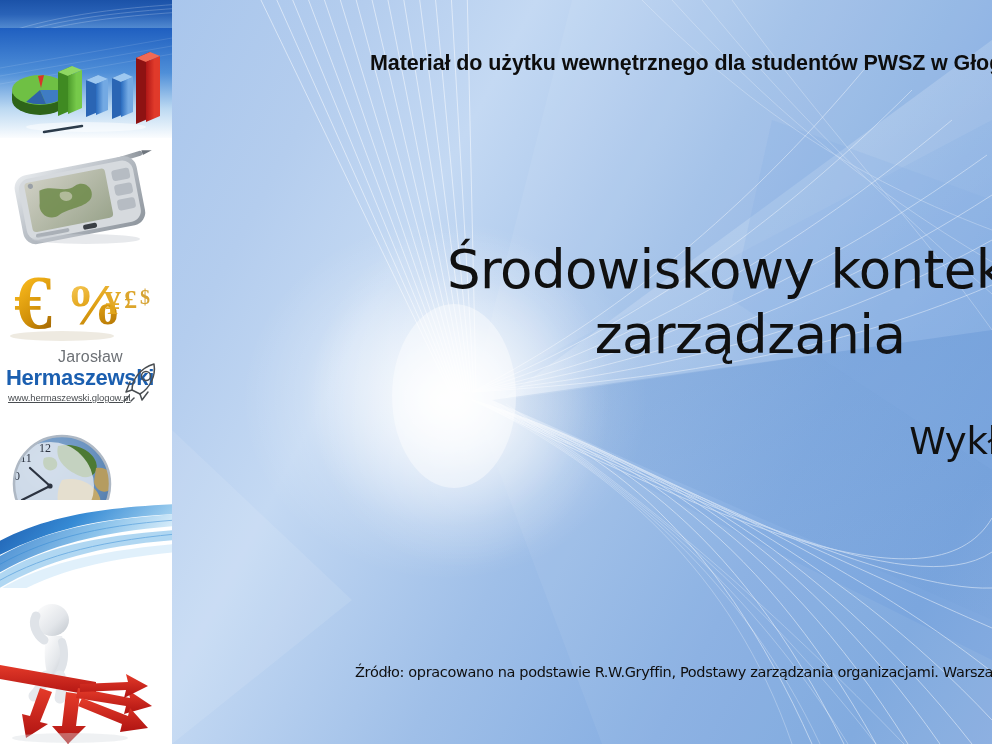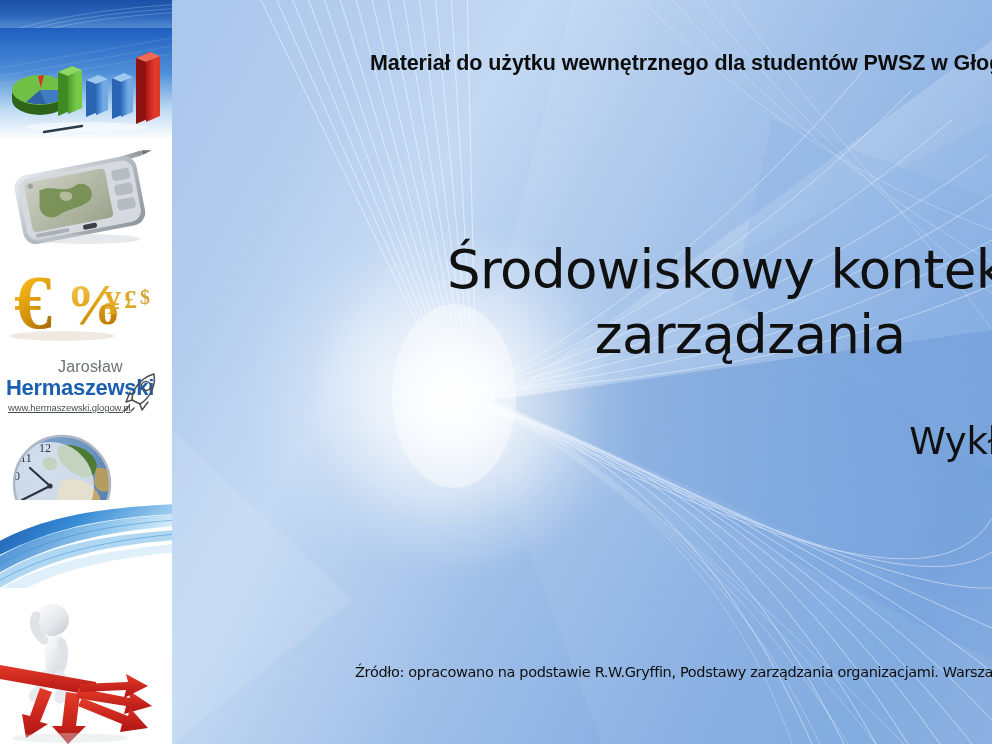--- a/index.html
+++ b/index.html
@@ -80,21 +80,21 @@
   .img-chart { top: 28px; width: 172px; height: 112px; }
 
   
   .img-pda { top: 138px; width: 172px; height: 110px; }
 
   
   .img-euro { top: 250px; width: 172px; height: 96px; }
 
   
   .img-logo {
-    top: 346px; width: 172px; height: 74px; margin-top: 10px;
+    top: 346px; width: 172px; height: 74px;
   }
   .logo-first {
     position: absolute;
     left: 58px; top: 2px;
     font-family: "Liberation Sans", sans-serif;
     font-size: 16px;
     color: #6d7176;
     letter-spacing: .2px;
     white-space: nowrap;
   }

